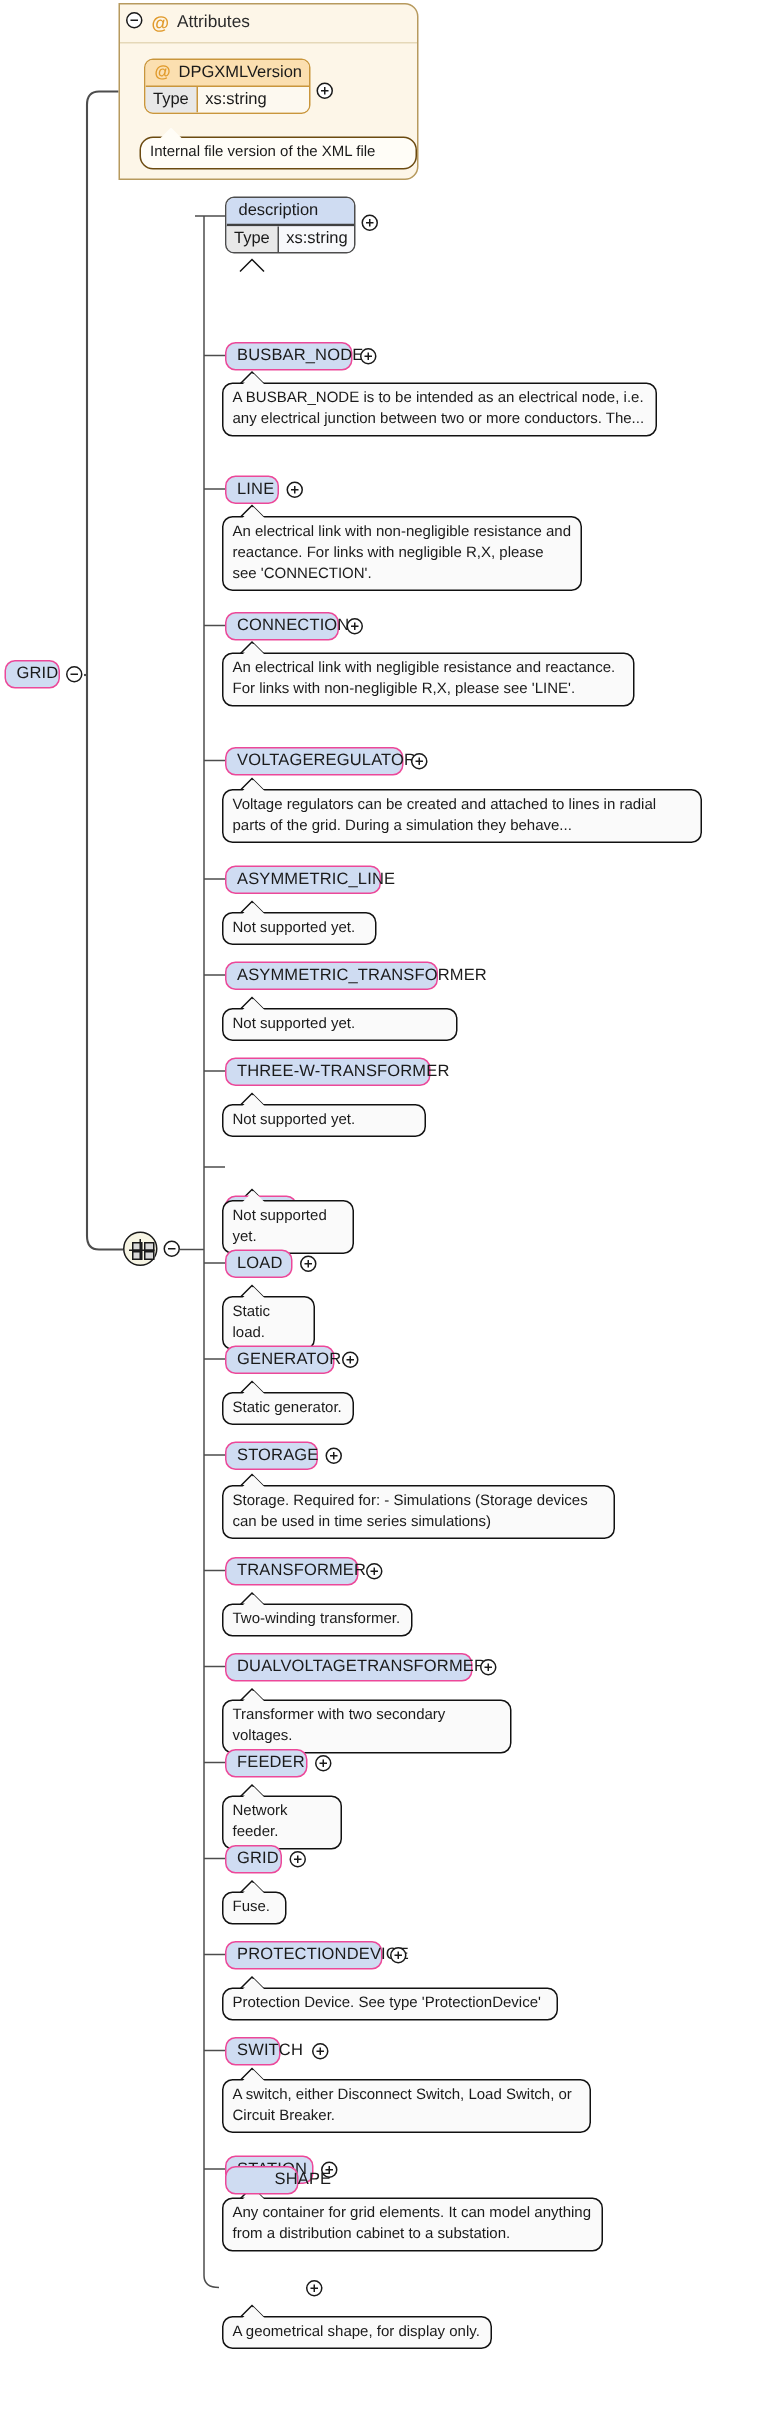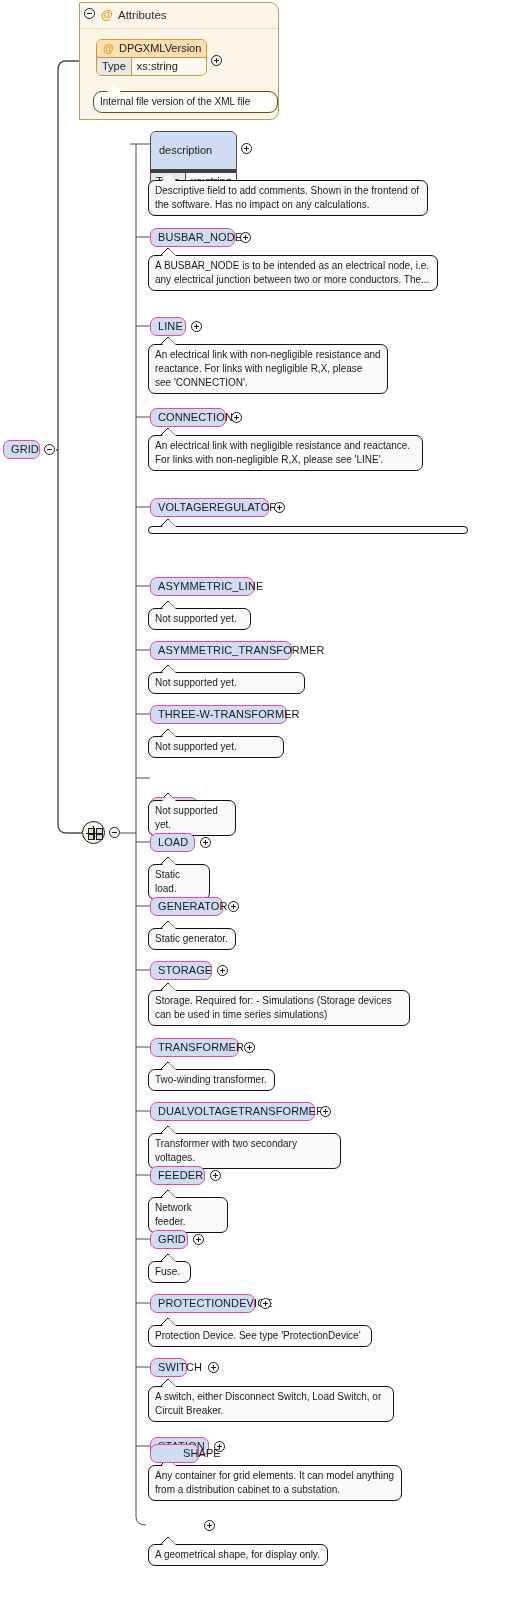--- a/index.html
+++ b/index.html
@@ -43,22 +43,22 @@
     border-radius:6px;
     background:#eef2fb;
     overflow:hidden;
     font-size:11px;
     color:#1a1a1a;
   }
   .typedbox .tb-name{
     background:#cfdcf2;
     height:17px;
     line-height:16px;
-    padding:10px 8px;
-    border-bottom:4px solid #404040;
+    padding:0 8px;
+    border-bottom:2px solid #404040;
     border-radius:5px 5px 0 0;
     white-space:nowrap;
   }
   .typedbox .tb-row{display:flex;height:17px;line-height:16px;}
   .typedbox .tb-k{
     background:#e8e8e8;
     padding:0 5px;
     border-right:1px solid #4d4d4d;
     white-space:nowrap;
   }
@@ -250,38 +250,34 @@
   <div class="pm" style="left:109px;top:827px;"></div>
 
   <div class="typedbox" style="left:150px;top:131px;width:87px;">
     <div class="tb-name">description</div>
     <div class="tb-row">
       <span class="tb-k">Type</span>
       <span class="tb-v">xs:string</span>
     </div>
   </div>
   <div class="pm plus" style="left:241px;top:143px;"></div>
-  <div class="doc" style="left:148px;top:180px;width:280px;">
-    <span class="tip"></span>
-    <span>Descriptive field to add comments. Shown in the frontend of the software. Has no impact on any calculations.</span>
-  </div>
 
   <div id="elemlayer">
       <div class="elem" style="left:150px;top:228px;width:85px;"><span>BUSBAR_NODE</span></div>
       <div class="pm plus" style="left:240px;top:232px;"></div>
       <div class="doc" style="left:148px;top:255px;width:290px;"><span class="tip"></span><span>A BUSBAR_NODE is to be intended as an electrical node, i.e. any electrical junction between two or more conductors. The...</span></div>
       <div class="elem" style="left:150px;top:317px;width:36px;"><span>LINE</span></div>
       <div class="pm plus" style="left:191px;top:321px;"></div>
       <div class="doc" style="left:148px;top:344px;width:240px;"><span class="tip"></span><span>An electrical link with non-negligible resistance and reactance. For links with negligible R,X, please see 'CONNECTION'.</span></div>
       <div class="elem" style="left:150px;top:408px;width:76px;"><span>CONNECTION</span></div>
       <div class="pm plus" style="left:231px;top:412px;"></div>
       <div class="doc" style="left:148px;top:435px;width:275px;"><span class="tip"></span><span>An electrical link with negligible resistance and reactance. For links with non-negligible R,X, please see 'LINE'.</span></div>
       <div class="elem" style="left:150px;top:498px;width:119px;"><span>VOLTAGEREGULATOR</span></div>
       <div class="pm plus" style="left:274px;top:502px;"></div>
-      <div class="doc" style="left:148px;top:526px;width:320px;"><span class="tip"></span></div>
+      <div class="doc" style="left:148px;top:526px;width:320px;"><span class="tip"></span><span>Voltage regulators can be created and attached to lines in radial parts of the grid. During a simulation they behave...</span></div>
       <div class="elem" style="left:150px;top:577px;width:104px;"><span>ASYMMETRIC_LINE</span></div>
       <div class="doc" style="left:148px;top:608px;width:103px;"><span class="tip"></span><span>Not supported yet.</span></div>
       <div class="elem" style="left:150px;top:641px;width:142px;"><span>ASYMMETRIC_TRANSFORMER</span></div>
       <div class="doc" style="left:148px;top:672px;width:157px;"><span class="tip"></span><span>Not supported yet.</span></div>
       <div class="elem" style="left:150px;top:705px;width:137px;"><span>THREE-W-TRANSFORMER</span></div>
       <div class="doc" style="left:148px;top:736px;width:136px;"><span class="tip"></span><span>Not supported yet.</span></div>
       <div class="elem" style="left:150px;top:797px;width:48px;"><span>SHUNT</span></div>
       <div class="doc" style="left:148px;top:800px;width:88px;"><span class="tip"></span><span>Not supported yet.</span></div>
       <div class="elem" style="left:150px;top:833px;width:45px;"><span>LOAD</span></div>
       <div class="pm plus" style="left:200px;top:837px;"></div>

